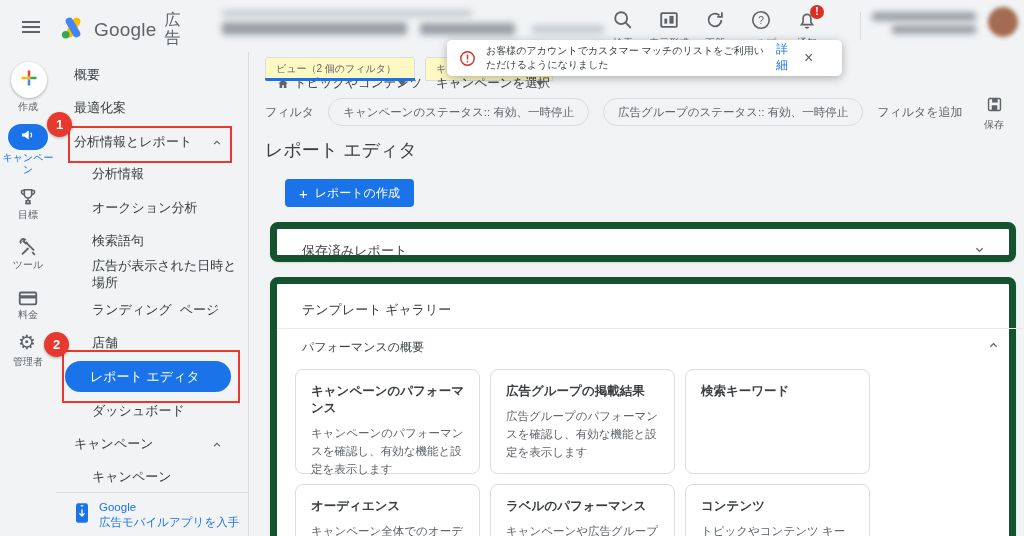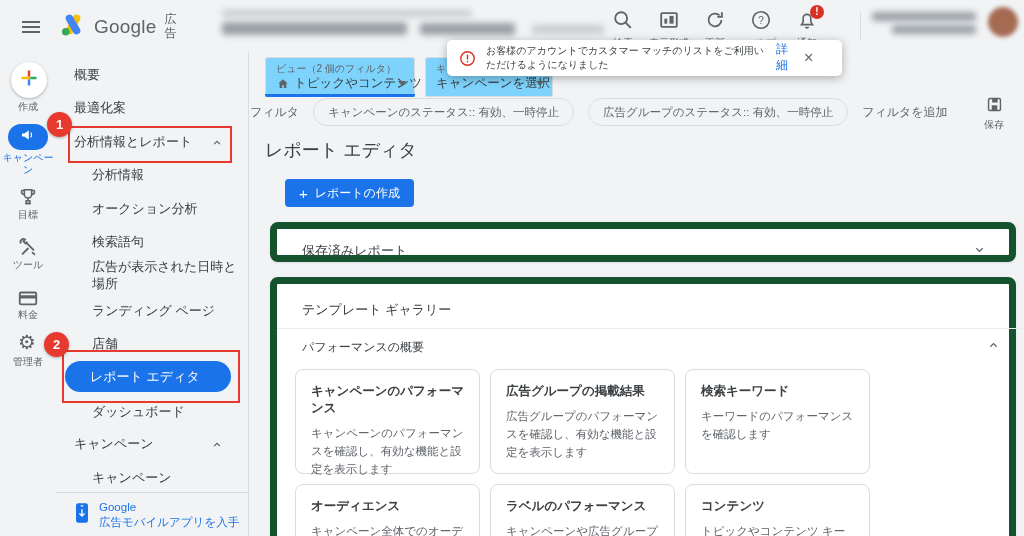--- a/index.html
+++ b/index.html
@@ -9,55 +9,55 @@
   .txt-sec{color:#5f6368;}
   .f10{font-size:10px;} .f12{font-size:12px;} .f13{font-size:13px;} .f18{font-size:18px;}
   .center{text-align:center;}
   .blur{filter:blur(3px);border-radius:3px;background:#9aa0a6;}
   .blur-light{filter:blur(3px);border-radius:3px;background:#c8ccd0;}
   .vline{width:1px;background:#dadce0;}
   .hline{height:1px;background:#dadce0;}
   
   .hamburger span{display:block;width:18px;height:2px;background:#5f6368;margin:3px 0;}
   .logo-google{font-size:19px;color:#5f6368;letter-spacing:.2px;}
-  .logo-product{font-size:12px;line-height:1.15;color:#5f6368;width:13px;word-break:break-all;display:inline-block;}
+  .logo-product{font-size:16px;line-height:1.15;color:#5f6368;width:13px;word-break:break-all;display:inline-block;font-family:Liberation Mono, monospace;}
   .tb-item{width:46px;display:flex;flex-direction:column;align-items:center;cursor:pointer;}
   .tb-item .lbl{font-size:10px;color:#5f6368;margin-top:1px;white-space:nowrap;}
   .tb-badge{position:absolute;top:-4px;right:6px;width:14px;height:14px;border-radius:50%;background:#d93025;
             color:#fff;font-size:10px;font-weight:bold;line-height:14px;text-align:center;}
   
   .toast{background:#fff;border-radius:5px;box-shadow:0 2px 10px rgba(0,0,0,.3);z-index:20;display:flex;align-items:center;}
   .toast .msg{font-size:10px;line-height:1.4;color:#3c4043;width:282px;}
   .toast .lnk{color:#1a73e8;font-size:12px;width:14px;word-break:break-all;line-height:1.3;cursor:pointer;}
   .toast .x{color:#5f6368;font-size:16px;cursor:pointer;}
   
   .rail-label{position:absolute;left:0;width:56px;text-align:center;font-size:10px;color:#5f6368;line-height:1.2;}
   .create-circle{position:absolute;left:11px;top:62px;width:36px;height:36px;border-radius:50%;background:#fff;
                  box-shadow:0 1px 3px rgba(0,0,0,.3);display:flex;align-items:center;justify-content:center;cursor:pointer;}
   .camp-pill{position:absolute;left:8px;top:124px;width:40px;height:26px;border-radius:13px;background:#1a73e8;
              display:flex;align-items:center;justify-content:center;cursor:pointer;}
   .glyph{font-family:"DejaVu Sans",sans-serif;color:#5f6368;}
   
   .side-item{position:absolute;left:56px;width:192px;box-sizing:border-box;padding-left:18px;font-size:13px;
              color:#3c4043;cursor:pointer;line-height:16px;}
-  .side-sub{padding-left:36px;}
+  .side-sub{padding-left:36px;font-family:Liberation Mono, monospace;}
   .side-pill{position:absolute;left:65px;top:361px;width:166px;height:31px;border-radius:16px;background:#1a73e8;
              color:#fff;font-size:13px;display:flex;align-items:center;padding-left:25px;box-sizing:border-box;cursor:pointer;}
   .anno-box{position:absolute;border:2px solid #e8392f;z-index:6;pointer-events:none;}
   .anno-badge{position:absolute;width:25px;height:25px;border-radius:50%;background:#e8392f;color:#fff;font-size:13px;
               font-weight:bold;display:flex;align-items:center;justify-content:center;z-index:7;box-shadow:0 1px 3px rgba(0,0,0,.3);}
   
-  .selbox{position:absolute;top:57px;height:40px;background:#7dd3fc;border:1px solid #dadce0;border-radius:3px 3px 0 0;
+  .selbox{position:absolute;top:57px;height:24px;background:#fef9c3;border:1px solid #dadce0;border-radius:3px 3px 0 0;
           box-sizing:border-box;cursor:pointer;text-align:center;}
   .selbox .slabel{position:absolute;left:10px;top:4px;font-size:10px;color:#5f6368;white-space:nowrap;}
   .selbox .sval{position:absolute;left:10px;top:17px;font-size:12.5px;color:#3c4043;white-space:nowrap;display:flex;align-items:center;gap:4px;}
   .caret{width:0;height:0;border-left:4px solid transparent;border-right:4px solid transparent;border-top:5px solid #5f6368;}
   .blue-under{position:absolute;left:-1px;right:-1px;bottom:-1px;height:3px;background:#1a73e8;border-radius:0 0 2px 2px;}
   
-  .chiprow{position:absolute;left:250px;top:98px;display:flex;align-items:center;gap:14px;}
+  .chiprow{position:absolute;left:265px;top:98px;display:flex;align-items:center;gap:14px;}
   .chip{border:1px solid #dadce0;border-radius:14px;height:26px;display:flex;align-items:center;padding:0 14px;
         font-size:11.5px;color:#5f6368;background:transparent;cursor:pointer;white-space:nowrap;}
   
   .btn-primary{position:absolute;left:285px;top:179px;height:28px;background:#1a73e8;color:#fff;border:none;border-radius:4px;
                font-size:12px;display:flex;align-items:center;gap:7px;padding:0 14px;cursor:pointer;font-family:inherit;}
   .panel{position:absolute;background:#fff;border:7px solid #14532d;border-radius:8px;box-shadow:0 1px 2px rgba(60,64,67,.12);box-sizing:border-box;}
   .card{position:absolute;width:185px;height:105px;background:#fff;border:1px solid #dadce0;border-radius:8px;
         box-sizing:border-box;padding:13px 15px;cursor:pointer;}
   .card .ct{font-size:12.5px;font-weight:bold;color:#3c4043;margin-bottom:8px;}
   .card .cd{font-size:11.5px;color:#5f6368;line-height:1.55;}
@@ -345,21 +345,20 @@
     <div class="card" style="left:18px;top:85px;">
       <div class="ct">キャンペーンのパフォーマンス</div>
       <div class="cd">キャンペーンのパフォーマンスを確認し、有効な機能と設定を表示します</div>
     </div>
     <div class="card" style="left:213px;top:85px;">
       <div class="ct">広告グループの掲載結果</div>
       <div class="cd">広告グループのパフォーマンスを確認し、有効な機能と設定を表示します</div>
     </div>
     <div class="card" style="left:408px;top:85px;">
       <div class="ct">検索キーワード</div>
-      <div class="cd">キーワードのパフォーマンスを確認します</div>
     </div>
     <div class="card" style="left:18px;top:200px;">
       <div class="ct">オーディエンス</div>
       <div class="cd">キャンペーン全体でのオーディエンスターゲティングのパフォーマンスを確</div>
     </div>
     <div class="card" style="left:213px;top:200px;">
       <div class="ct">ラベルのパフォーマンス</div>
       <div class="cd">キャンペーンや広告グループなどに適用されたラベルを確認することで、</div>
     </div>
     <div class="card" style="left:408px;top:200px;">

